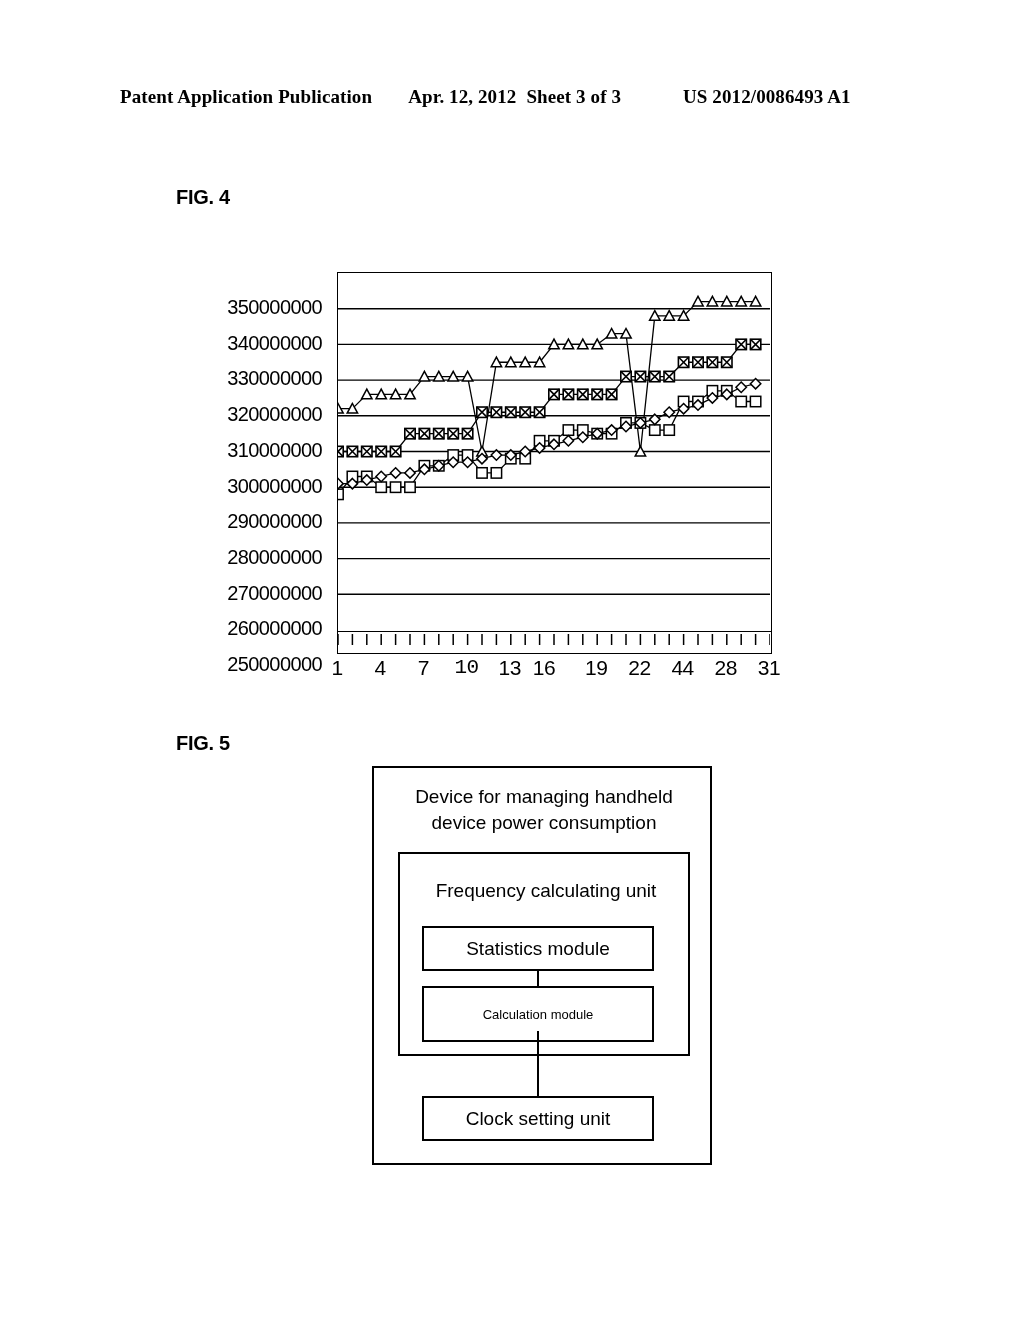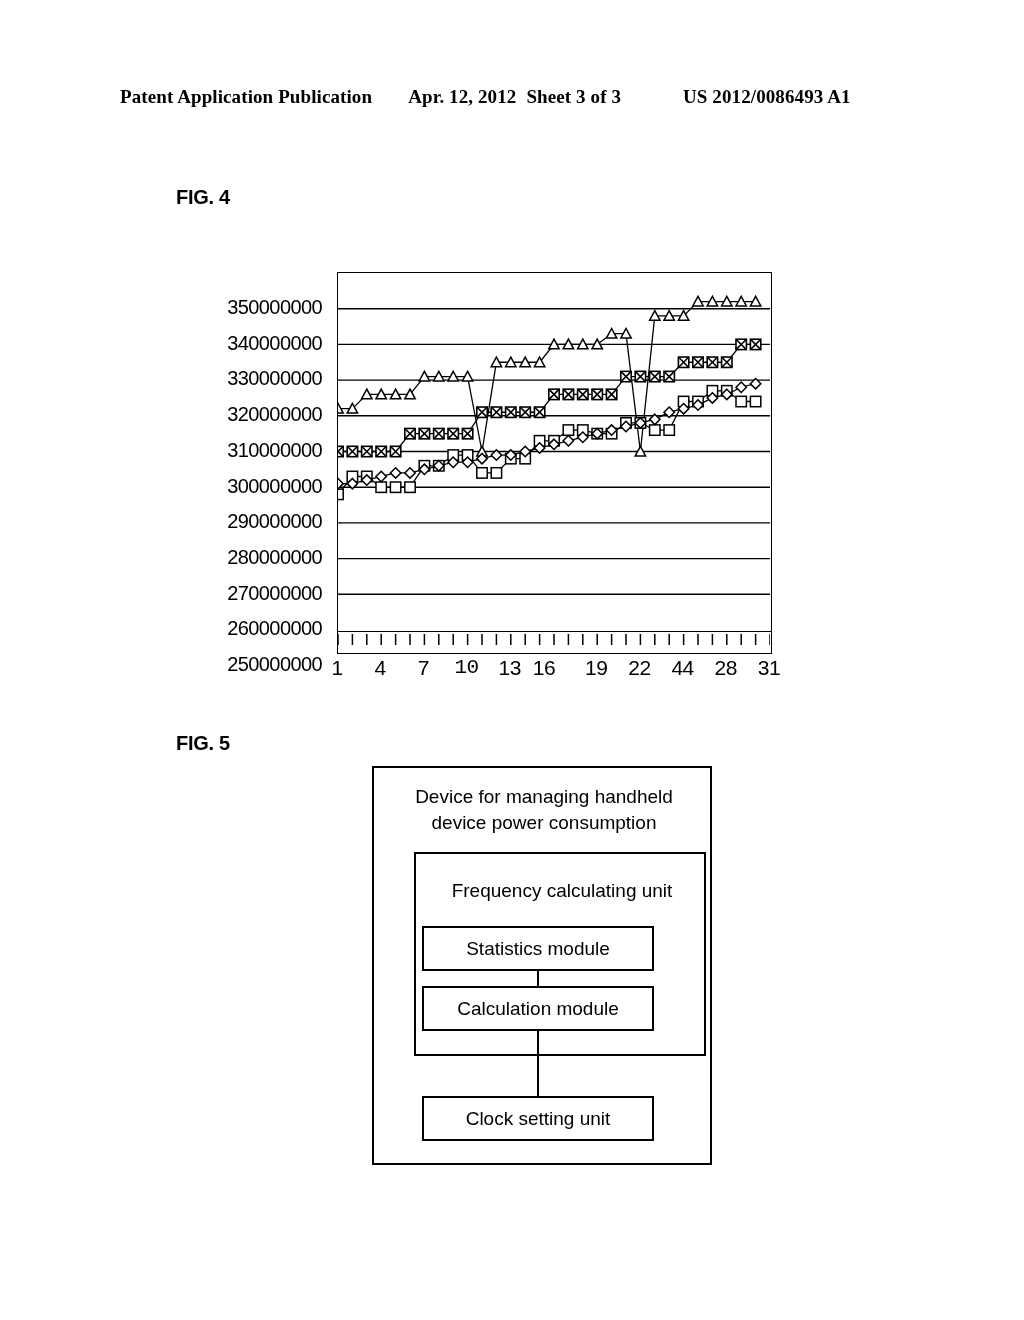--- a/index.html
+++ b/index.html
@@ -136,36 +136,35 @@
   #fig5-outer-title {
     position: absolute;
     left: 16px; top: 16px; width: 308px;
     text-align: center;
     font-size: 19px;
     line-height: 26px;
   }
   #fig5-freq-unit {
     left: 24px; top: 84px; width: 292px; height: 204px;
     display: block;
-    margin-left: 16px;
   }
   #fig5-freq-title {
     position: absolute;
     left: 10px; top: 26px; width: 272px;
     text-align: center;
     font-size: 19px;
   }
   #fig5-stats {
     left: 48px; top: 158px; width: 232px; height: 45px;
     font-size: 19px;
     text-align: right;
   }
   #fig5-calc {
-    left: 48px; top: 218px; width: 232px; height: 45px;
-    font-size: 19px;
+    left: 48px; top: 218px; width: 232px; height: 56px;
+    font-size: 13px;
   }
   #fig5-clock {
     left: 48px; top: 328px; width: 232px; height: 45px;
     font-size: 19px;
   }
   .connector {
     position: absolute;
     background: #000;
     width: 1.6px;
   }

